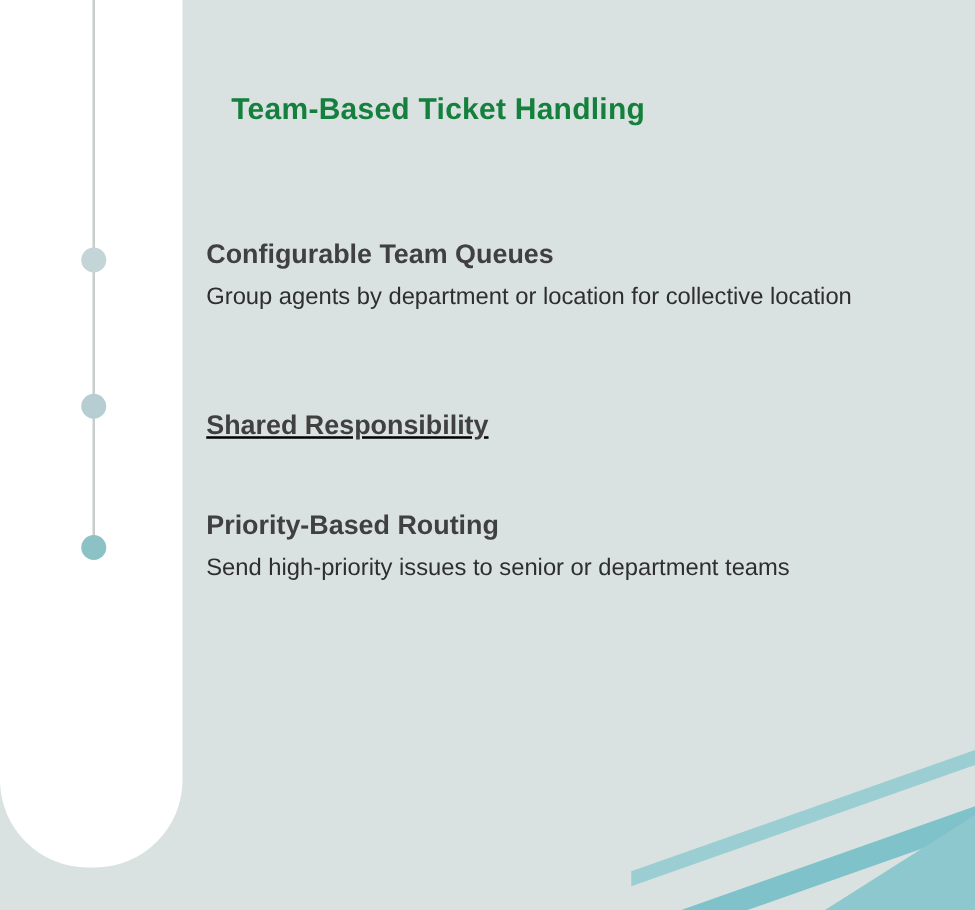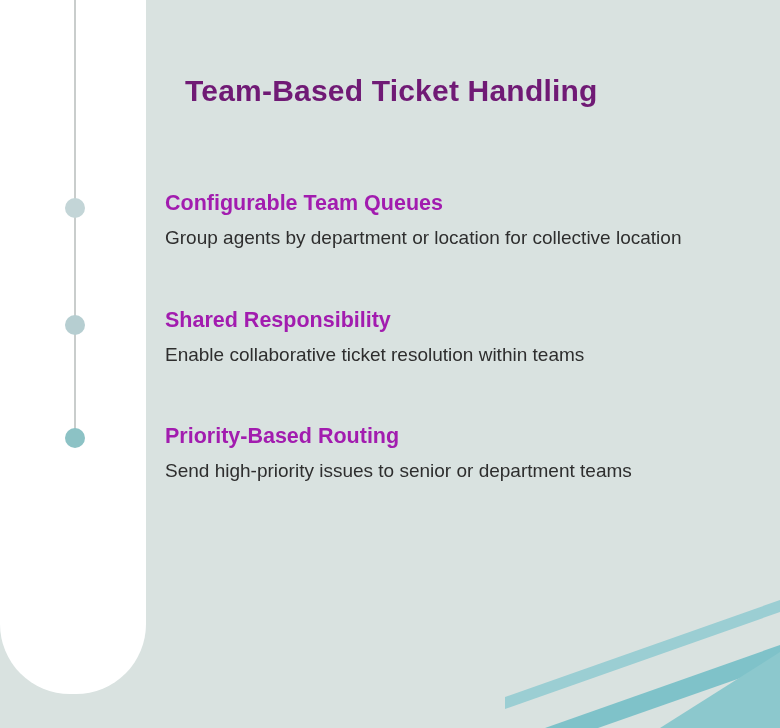--- a/index.html
+++ b/index.html
@@ -40,45 +40,45 @@
     background: #b6ced1;
   }
   .dot1 { top: 198px; }
   .dot2 { top: 315px; }
   .dot3 { top: 428px; }
   .title {
     position: absolute;
     left: 185px;
     top: 74px;
     margin: 0;
-    font-size: 30px;
+    font-size: 24px;
     font-weight: 700;
     letter-spacing: 0.2px;
-    color: #701a75;
+    color: #15803d;
   }
   .item {
     position: absolute;
     left: 165px;
     width: 565px;
   }
   .item h2 {
     margin: 0 0 7px 0;
     font-size: 21.5px;
     font-weight: 700;
-    color: #a21caf;
+    color: #404040;
   }
   .item p {
     margin: 0;
     font-size: 19px;
     line-height: 30px;
     color: #2e2e2e;
   }
   .item1 { top: 191px; }
-  .item2 { top: 308px; }
-  .item3 { top: 424px; }
+  .item2 { top: 328px; text-decoration: underline; }
+  .item3 { top: 408px; }
   .deco {
     position: absolute;
     right: 0;
     bottom: 0;
     display: block;
   }
 </style>
 </head>
 <body>
 
@@ -91,21 +91,20 @@
 
 <h1 class="title">Team-Based Ticket Handling</h1>
 
 <section class="item item1">
   <h2>Configurable Team Queues</h2>
   <p>Group agents by department or location for collective location</p>
 </section>
 
 <section class="item item2">
   <h2>Shared Responsibility</h2>
-  <p>Enable collaborative ticket resolution within teams</p>
 </section>
 
 <section class="item item3">
   <h2>Priority-Based Routing</h2>
   <p>Send high-priority issues to senior or department teams</p>
 </section>
 
 <svg class="deco" width="300" height="140" viewBox="0 0 300 140" aria-hidden="true">
   <polygon points="25,109 300,12 300,24 25,121" fill="#9bced3"></polygon>
   <polygon points="65,140 300,57 300,76 118,140" fill="#7fc2c9"></polygon>

